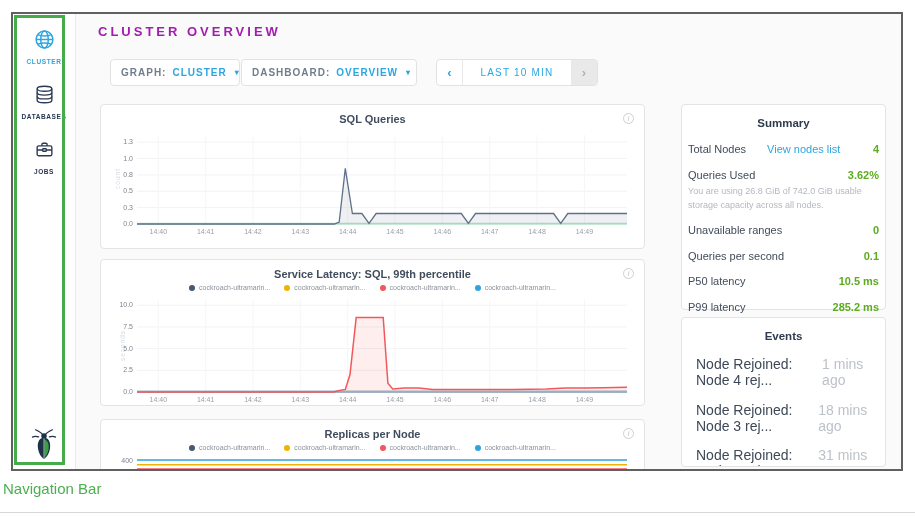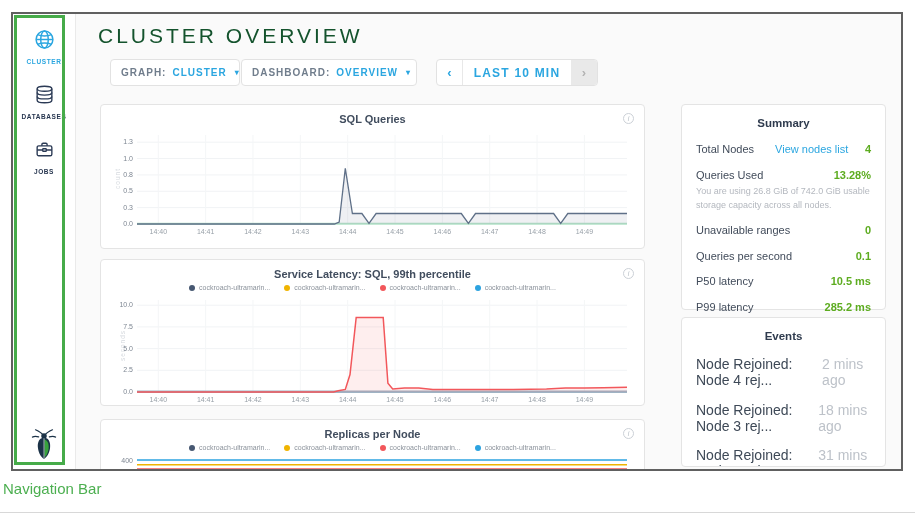--- a/index.html
+++ b/index.html
@@ -25,41 +25,41 @@
   
   #nav-annotation { position:absolute; left:14px; top:15px; width:51px; height:450px;
     border:3px solid #46ab49; pointer-events:none; z-index:50; }
   #annotation-label { position:absolute; left:3px; top:480px; font-size:15px;
     color:#4caf50; }
   #bottom-divider { position:absolute; left:0; top:512px; width:915px; height:1px;
     background:#d8d8d8; }
 
   
   #main { position:absolute; left:63px; top:0; width:826px; height:455px; }
-  #page-title { position:absolute; left:22px; top:10px; font-size:21px; font-weight:normal;
-    letter-spacing:3px; color:#14532d; }
+  #page-title { position:absolute; left:22px; top:10px; font-size:13px; font-weight:bold;
+    letter-spacing:3px; color:#a21caf; }
 
   .dropdown { position:absolute; top:45px; height:27px; background:#fff;
     border:1px solid #e2e2e2; border-radius:4px; display:flex; align-items:center;
     padding:0 10px; cursor:pointer; font-size:10px; font-weight:bold; letter-spacing:1px; }
   .dd-label { color:#707d8c; margin-right:6px; }
   .dd-value { color:#2ba6e0; }
   .dd-caret { color:#2ba6e0; font-size:8px; margin-left:8px; }
   #dd-graph { left:22px; width:130px;margin-left:12px; }
   #dd-dashboard { left:165px; width:176px; }
 
   #time-selector { position:absolute; left:360px; top:45px; height:27px; width:162px;
     border:1px solid #e2e2e2; border-radius:4px; background:#fff; display:flex;
     overflow:hidden; }
   .ts-btn { width:26px; display:flex; align-items:center; justify-content:center;
     font-size:13px; font-weight:bold; cursor:pointer; }
   #ts-prev { color:#2ba6e0; border-right:1px solid #e8e8e8; }
   #ts-next { color:#b3b3b3; background:#e9e9e9; }
   #ts-label { flex:1; display:flex; align-items:center; justify-content:center;
-    color:#2ba6e0; font-size:12px; font-weight:bold; letter-spacing:1.2px; cursor:pointer; }
+    color:#2ba6e0; font-size:10px; font-weight:normal; letter-spacing:1.2px; cursor:pointer; }
 
   
   .card { position:absolute; background:#fff; border:1px solid #e4e4e4; border-radius:4px; }
   .chart-card { left:24px; width:545px; overflow:hidden; }
   #chart-card-0 { top:90px;  height:145px; }
   #chart-card-1 { top:245px; height:147px; }
   #chart-card-2 { top:405px; height:54px; }
   .chart-title { position:absolute; left:0; right:0; top:8px; text-align:center;
     font-size:11px; font-weight:bold; color:#414d5e; }
   .info-icon { position:absolute; right:10px; top:8px; width:11px; height:11px;
@@ -71,21 +71,21 @@
   .legend-dot { width:6px; height:6px; border-radius:50%; }
   .legend-text { font-size:7px; color:#8b929b; }
   .plot { position:absolute; }
   .ytick { position:absolute; left:-36px; width:32px; text-align:right; font-size:7px;
     color:#7d8692; }
   .xtick { position:absolute; width:40px; text-align:center; font-size:7px; color:#98a0a8; }
   .ylabel { position:absolute; left:6px; font-size:6.5px; letter-spacing:1px;
     color:#d5d9de; transform:rotate(-90deg); transform-origin:center; }
 
   
-  #summary-card { left:605px; top:90px; width:205px; height:206px; padding:12px 14px; }
+  #summary-card { left:605px; top:90px; width:205px; height:206px; padding:12px 6px; }
   #events-card  { left:605px; top:303px; width:205px; height:150px; padding:12px 14px;
     overflow:hidden; }
   .panel-title { text-align:center; font-size:11.5px; font-weight:bold; color:#2f3b4e;
     margin-bottom:14px; }
   .sum-row { display:flex; justify-content:space-between; align-items:baseline;
     font-size:11px; color:#414b5a; margin-bottom:13.5px; }
   .sum-left { display:flex; gap:21px; }
   .sum-link { color:#2ba6e0; cursor:pointer; text-decoration:none; }
   .sum-value { color:#5dac20; font-weight:bold; }
   .sum-note { font-size:9px; color:#b4b8bf; line-height:1.5; margin-top:-9px;
@@ -322,21 +322,21 @@
               <span class="sum-left">
                 <span>Total Nodes</span>
                 <a class="sum-link">View nodes list</a>
               </span>
               <span class="sum-value">4</span>
             </div>
             <div class="sum-row">
               <span class="sum-left">
                 <span>Queries Used</span>
               </span>
-              <span class="sum-value">13.28%</span>
+              <span class="sum-value">3.62%</span>
             </div>
             <div class="sum-note">You are using 26.8 GiB of 742.0 GiB usable storage capacity across all nodes.</div>
             <div class="sum-row">
               <span class="sum-left">
                 <span>Unavailable ranges</span>
               </span>
               <span class="sum-value">0</span>
             </div>
             <div class="sum-row">
               <span class="sum-left">
@@ -357,21 +357,21 @@
               <span class="sum-value">285.2 ms</span>
             </div>
           </div>
       </div>
 
       <div class="card" id="events-card">
         <div class="panel-title">Events</div>
         <div id="event-rows">
             <div class="event-row">
               <span class="event-label">Node Rejoined: Node 4 rej...</span>
-              <span class="event-time">2 mins ago</span>
+              <span class="event-time">1 mins ago</span>
             </div>
             <div class="event-row">
               <span class="event-label">Node Rejoined: Node 3 rej...</span>
               <span class="event-time">18 mins ago</span>
             </div>
             <div class="event-row">
               <span class="event-label">Node Rejoined: Node 2 rej...</span>
               <span class="event-time">31 mins ago</span>
             </div>
           </div>

